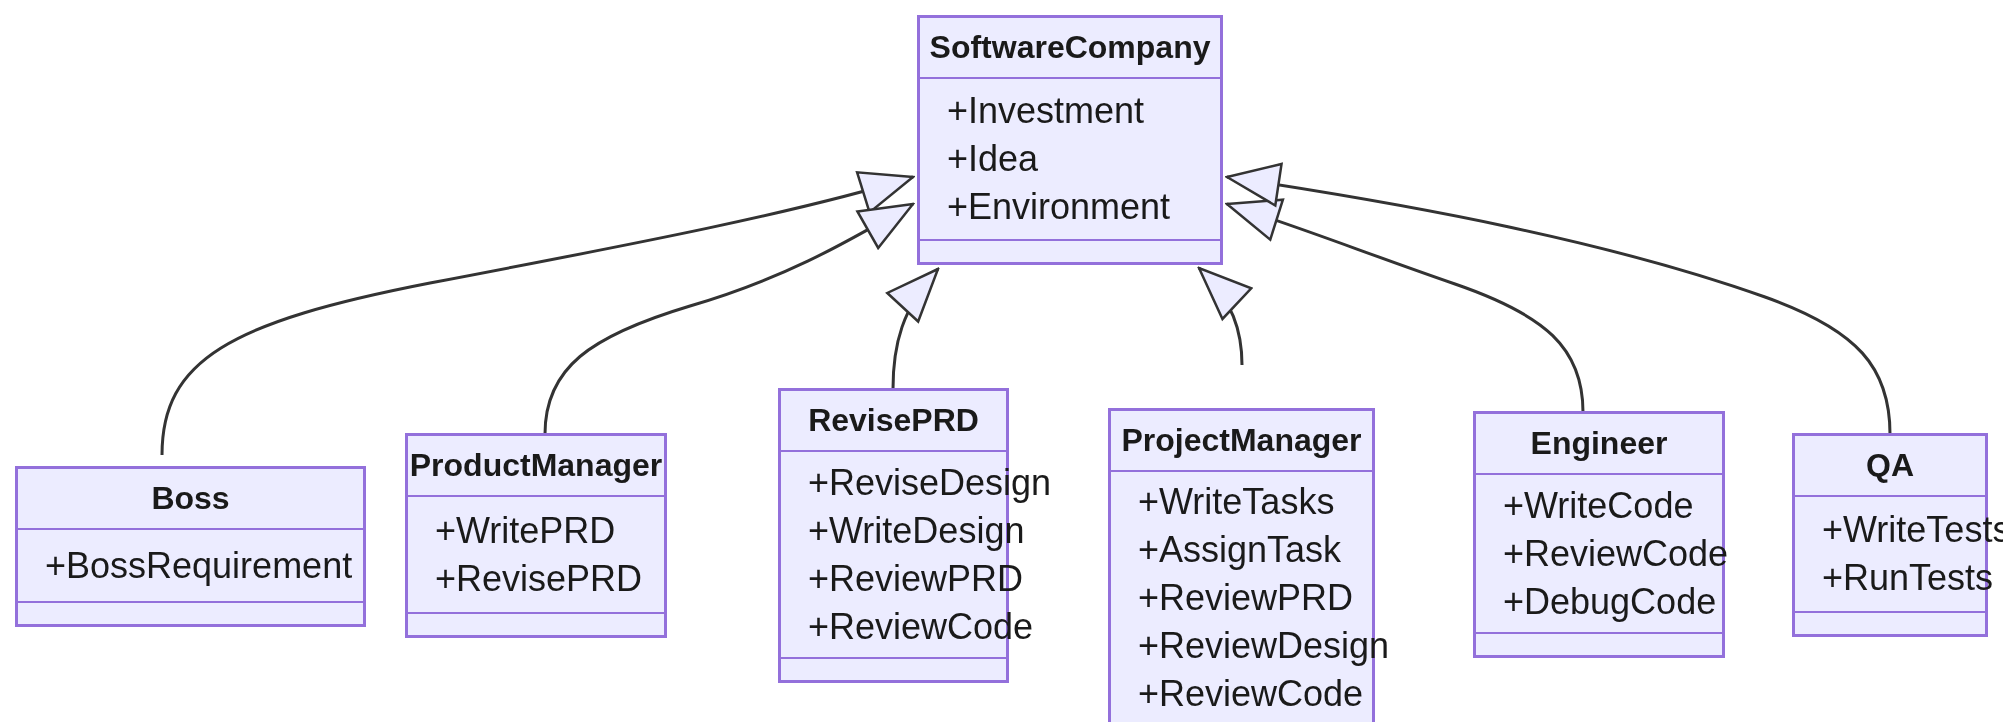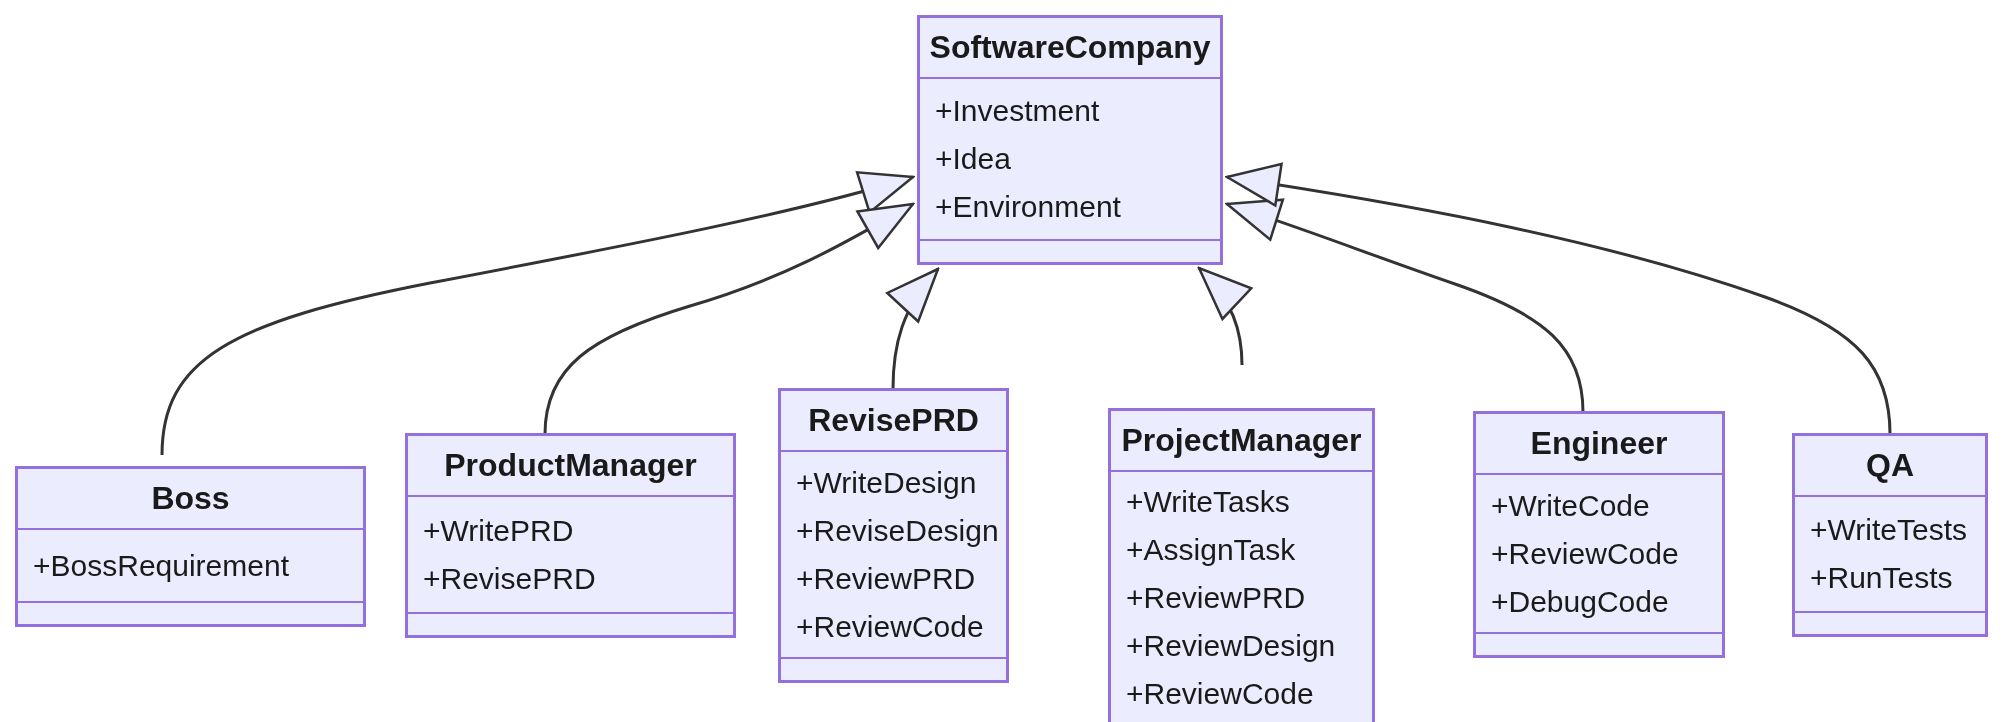--- a/index.html
+++ b/index.html
@@ -40,23 +40,23 @@
   }
   .class-members{
     flex:1 1 auto;
     display:flex;
     flex-direction:column;
     justify-content:center;
     padding:6px 0;
   }
   .member-row{
     line-height:48px;
-    font-size:30px;
+    font-size:36px;
     color:var(--text);
-    padding-left:15px;
+    padding-left:27px;
     white-space:nowrap;
   }
   .class-methods-empty{
     flex:0 0 auto;
     height:21px;
     border-top:2px solid var(--node_border);
   }
 </style>
 </head>
 <body>
@@ -88,34 +88,34 @@
   </div>
 
   <div class="class-box" style="left:15px;top:466px;width:351px;height:161px;">
     <div class="class-title">Boss</div>
     <div class="class-members">
       <div class="member-row">+BossRequirement</div>
     </div>
     <div class="class-methods-empty"></div>
   </div>
 
-  <div class="class-box" style="left:405px;top:433px;width:331px;height:205px;">
+  <div class="class-box" style="left:405px;top:433px;width:262px;height:205px;">
     <div class="class-title">ProductManager</div>
     <div class="class-members">
       <div class="member-row">+WritePRD</div>
       <div class="member-row">+RevisePRD</div>
     </div>
     <div class="class-methods-empty"></div>
   </div>
 
   <div class="class-box" style="left:778px;top:388px;width:231px;height:295px;">
     <div class="class-title">RevisePRD</div>
     <div class="class-members">
+      <div class="member-row">+ReviseDesign</div>
       <div class="member-row">+WriteDesign</div>
-      <div class="member-row">+ReviseDesign</div>
       <div class="member-row">+ReviewPRD</div>
       <div class="member-row">+ReviewCode</div>
     </div>
     <div class="class-methods-empty"></div>
   </div>
 
   <div class="class-box" style="left:1108px;top:364px;width:267px;height:341px;margin-top:44px;">
     <div class="class-title">ProjectManager</div>
     <div class="class-members">
       <div class="member-row">+WriteTasks</div>

